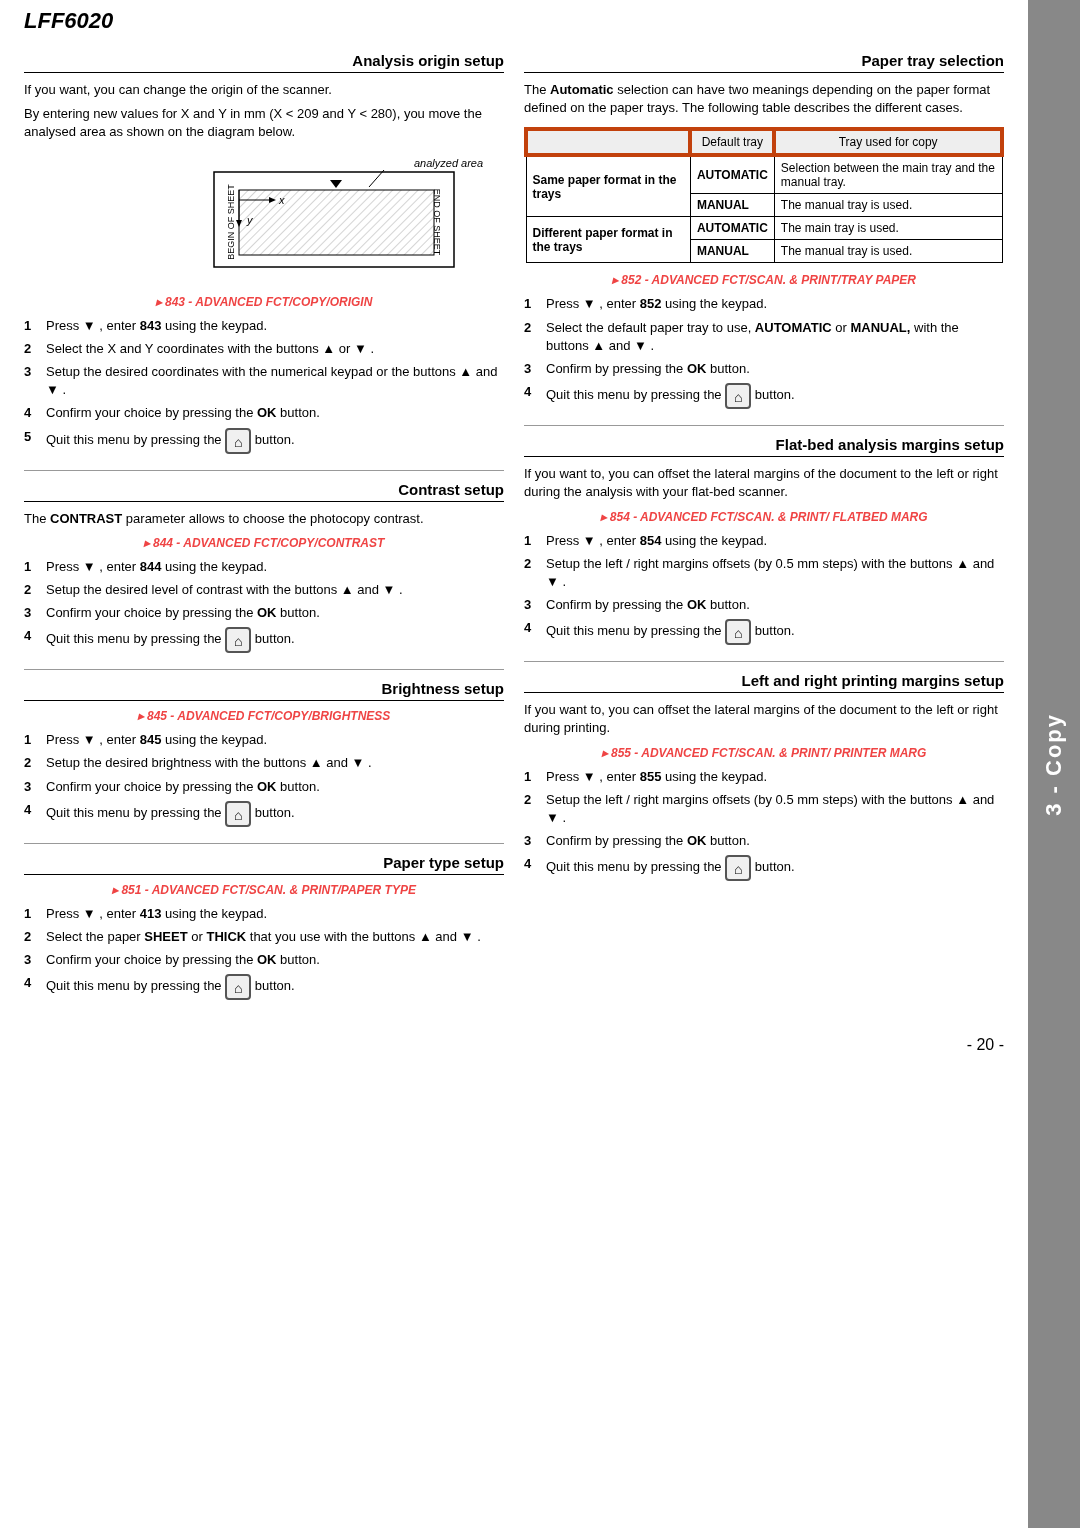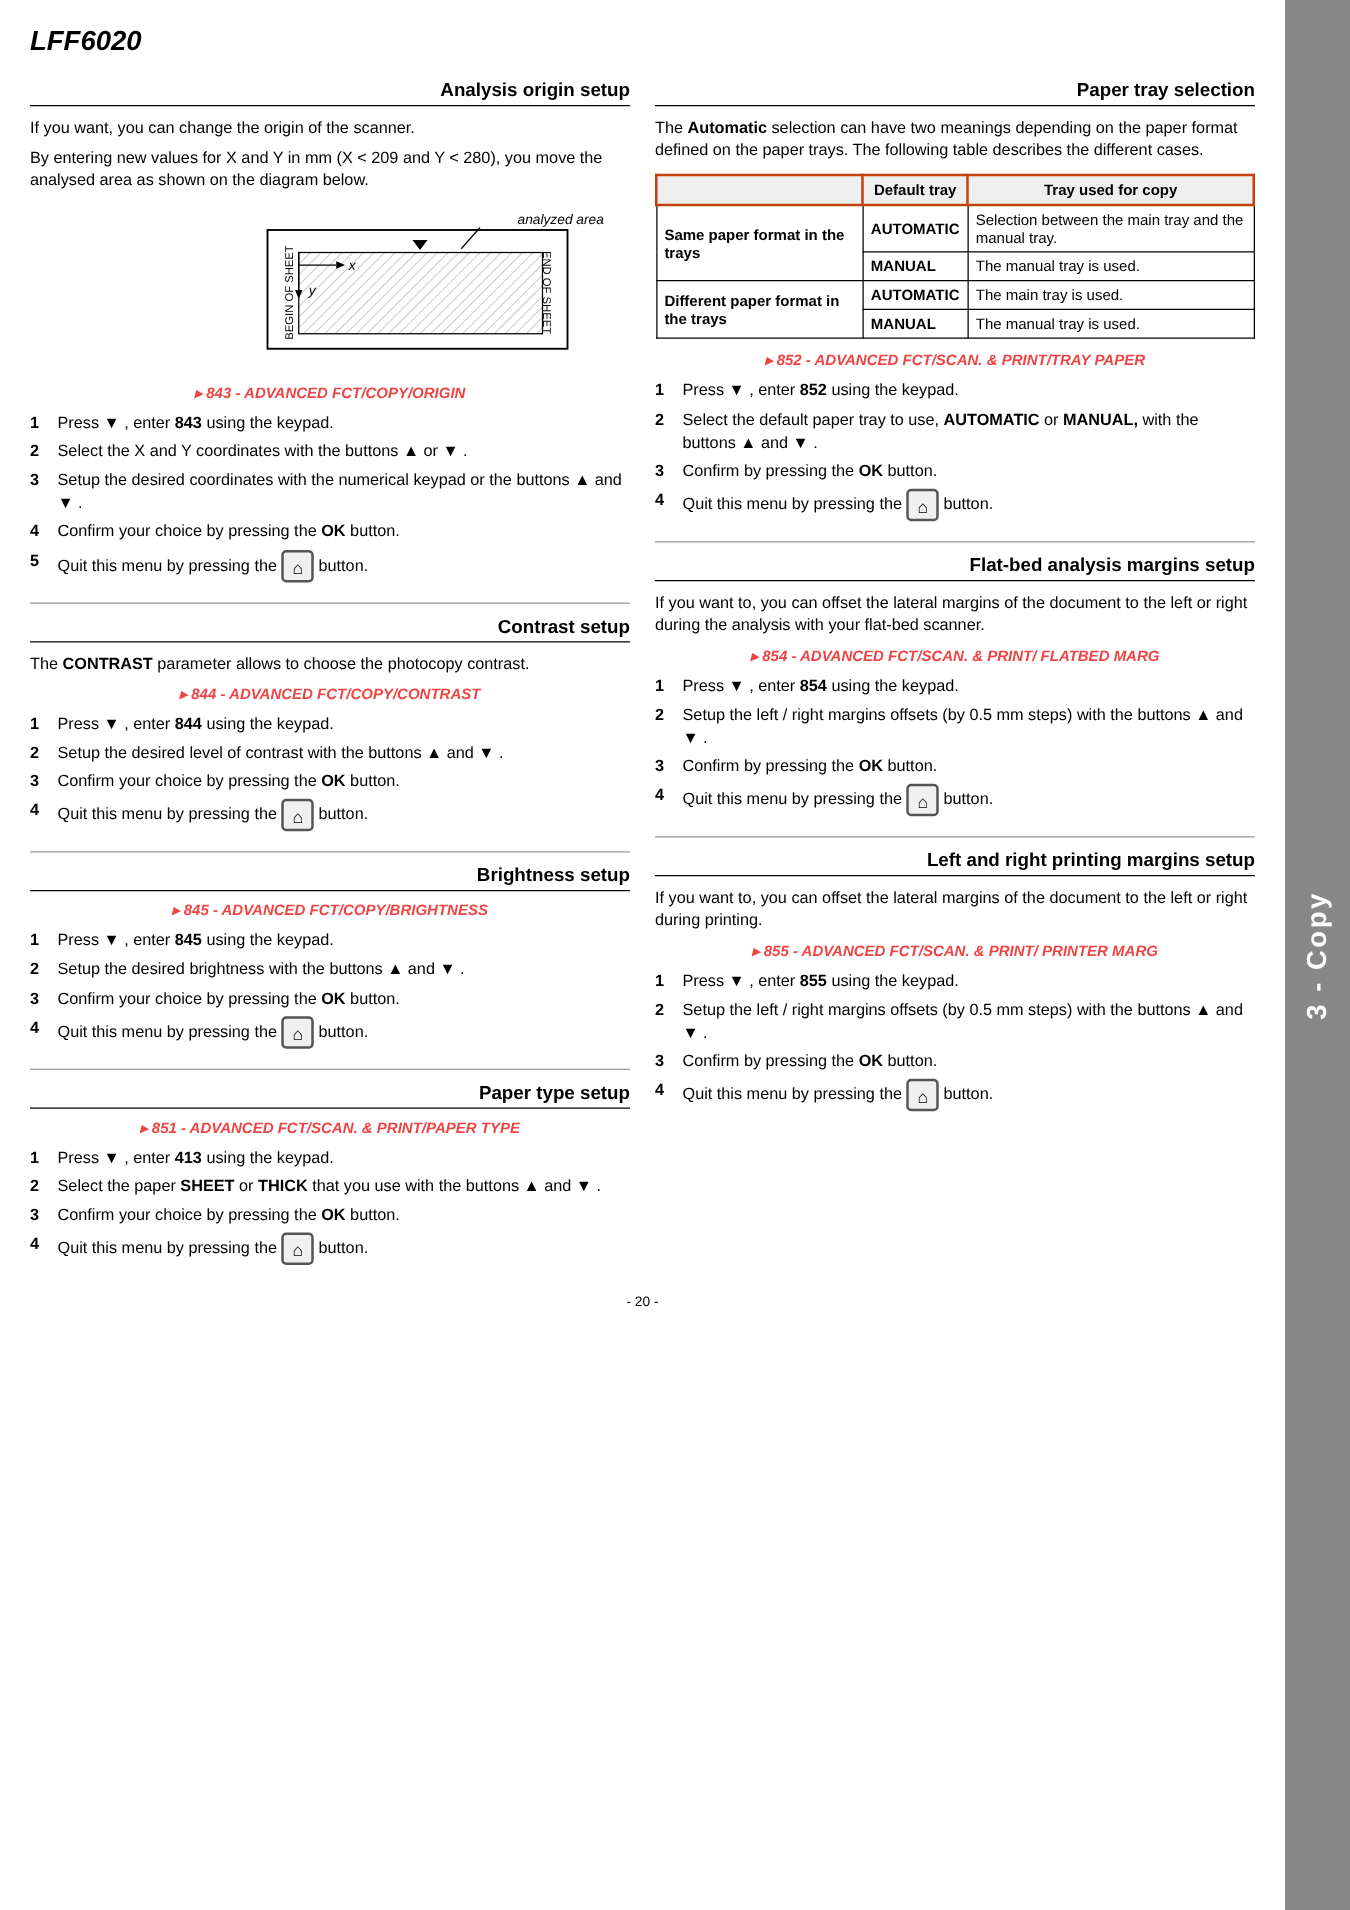--- a/index.html
+++ b/index.html
@@ -37,21 +37,21 @@
       font-size: 22px;
       font-weight: bold;
       writing-mode: vertical-rl;
       text-orientation: mixed;
       transform: rotate(180deg);
       letter-spacing: 2px;
     }
     
     .main-content {
       width: 1028px;
-      padding: 20px 24px 30px 24px;
+      padding: 8px 24px 30px 24px;
       position: relative;
     }
     
     .page-header {
       font-size: 22px;
       font-style: italic;
       font-weight: bold;
       margin-bottom: 18px;
     }
     
@@ -125,46 +125,46 @@
       height: 130px;
     }
     
     .tray-table {
       width: 100%;
       border-collapse: collapse;
       font-size: 12px;
       margin-bottom: 10px;
     }
     .tray-table th {
-      border: 2px solid #c2410c;
+      border: 4px solid #c2410c;
       padding: 4px 6px;
       text-align: center;
-      font-weight: bold;
+      font-weight: normal;
       background: #eee;
     }
     .tray-table td {
       border: 1px solid #000;
       padding: 4px 6px;
       vertical-align: middle;
     }
     .tray-table .row-header {
       font-weight: bold;
     }
     .auto-bold { font-weight: bold; }
     
     .divider {
       border: none;
       border-top: 1px solid #999;
       margin: 10px 0;
     }
     
     .page-num {
-      text-align: center;
-      margin-top: 8px;
-      font-size: 11px;
+      text-align: right;
+      margin-top: 20px;
+      font-size: 16px;
     }
   </style>
 </head>
 <body>
 
 <div class="page-container">
 
   <div class="sidebar-tab">
     <span class="sidebar-tab-text">3 - Copy</span>
   </div>

